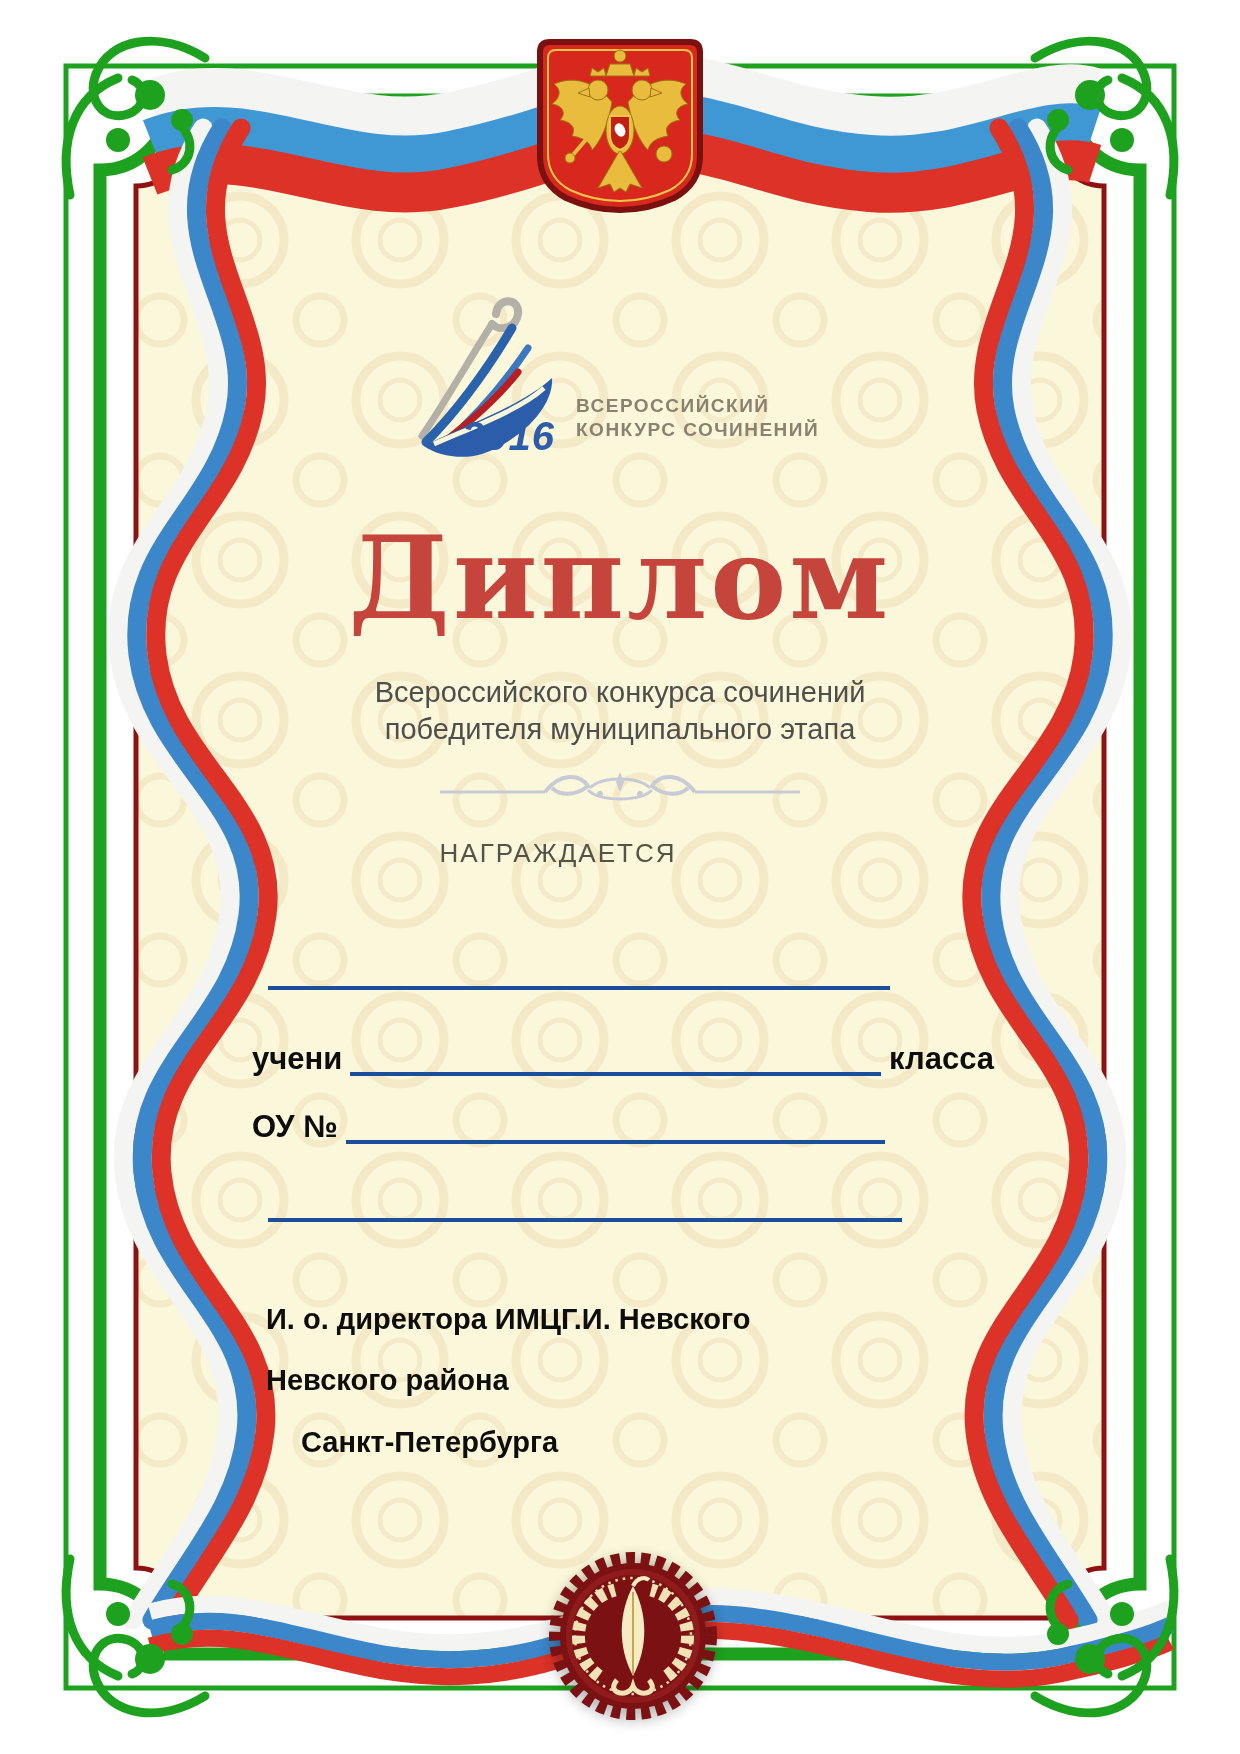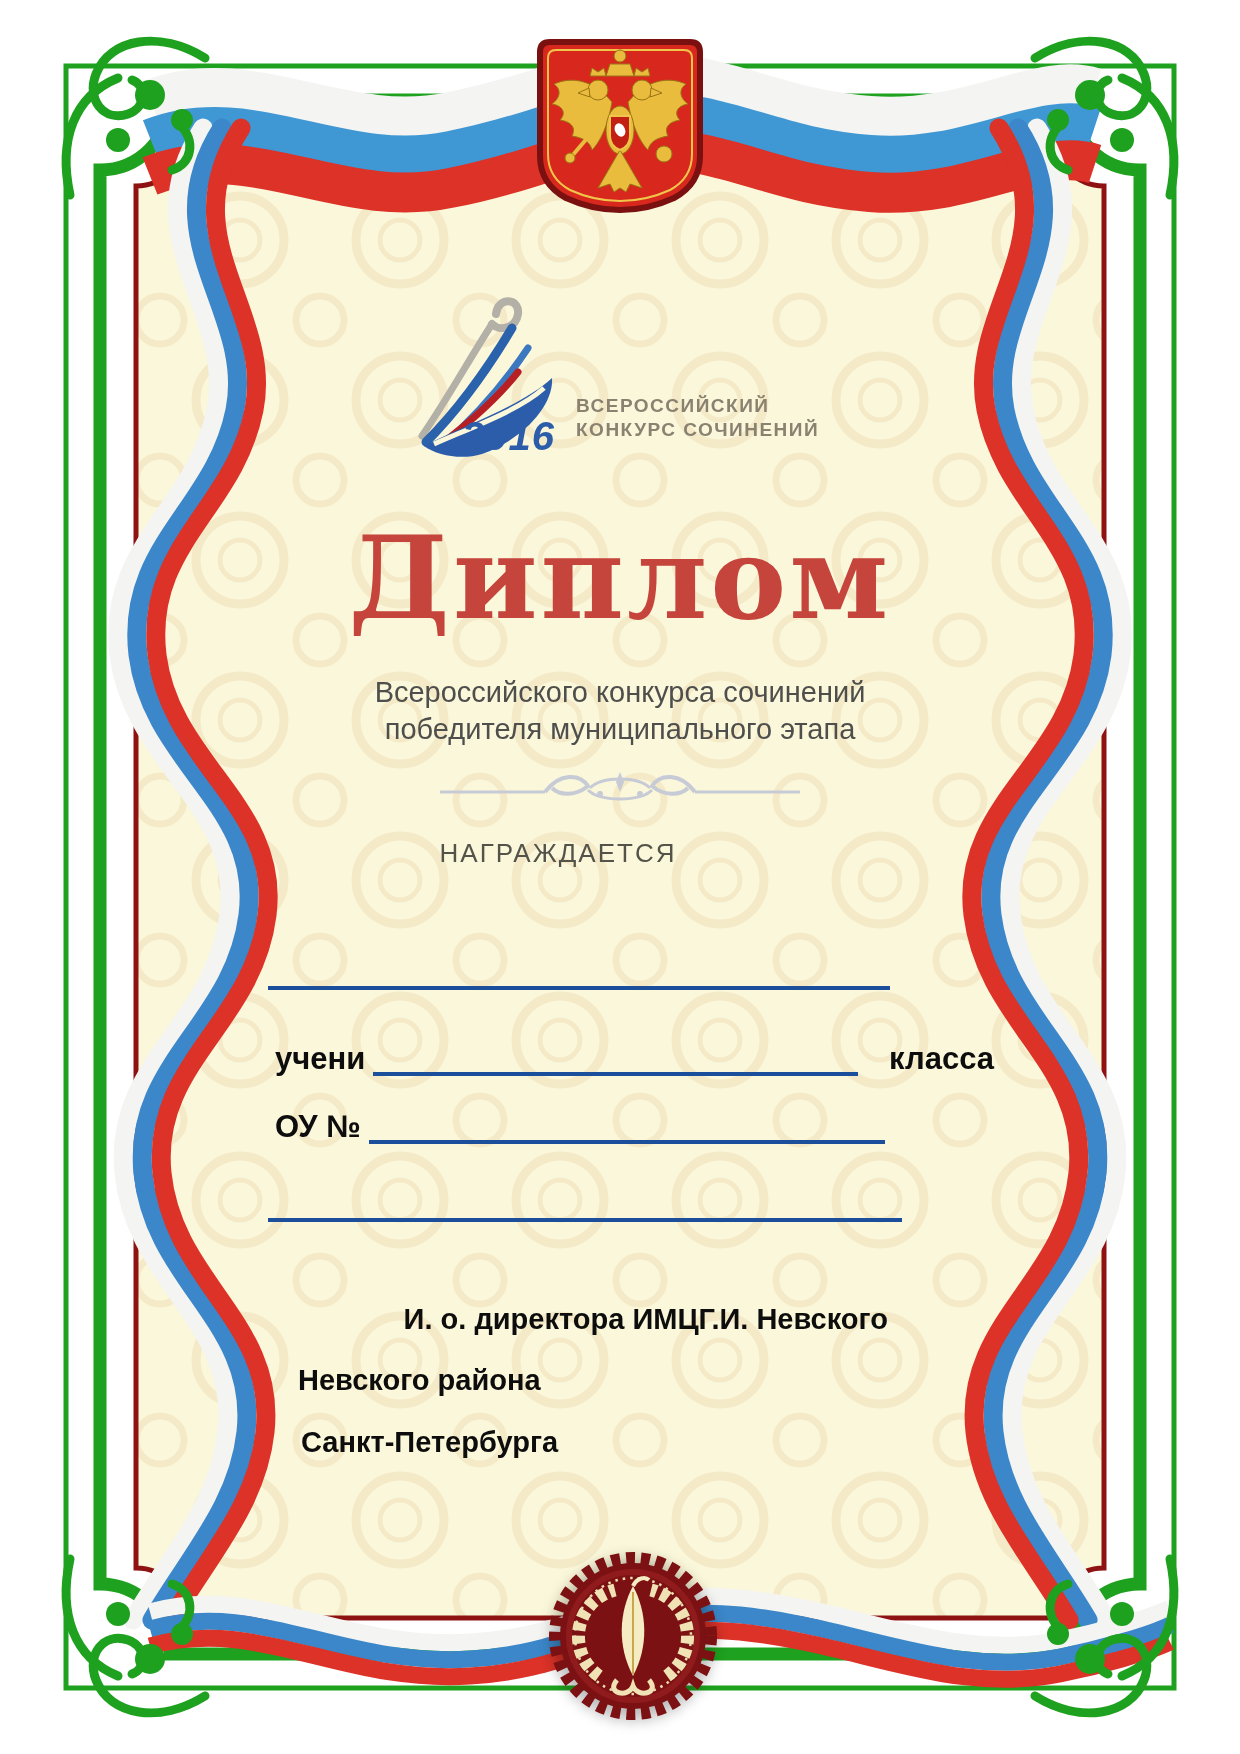--- a/index.html
+++ b/index.html
@@ -23,27 +23,27 @@
   .awarded{position:absolute;left:0;width:1116px;top:838px;text-align:center;
            color:#53534a;font-size:26px;letter-spacing:2px;}
 
   .blank-line{position:absolute;border-bottom:4px solid #1b4e9b;height:0;}
   .line1{left:268px;top:986px;width:622px;}
   .line4{left:268px;top:1218px;width:634px;}
 
   .form-row{position:absolute;display:flex;align-items:flex-end;}
   .row2{left:252px;top:1038px;width:742px;height:38px;}
   .row3{left:252px;top:1106px;width:641px;height:38px;}
-  .form-label{font-weight:bold;font-size:31px;color:#0d0d0d;line-height:34px;white-space:nowrap;margin-left:23px;}
+  .form-label{font-weight:bold;font-size:31px;color:#0d0d0d;line-height:34px;white-space:nowrap;}
   .fill{flex:1;border-bottom:4px solid #1b4e9b;margin:0 8px;height:34px;}
 
   .sig-row{position:absolute;left:266px;top:1303px;width:622px;display:flex;
-           justify-content:flex-end;}
+           justify-content:flex-start;}
   .sig-text{font-weight:bold;font-size:29px;color:#0d0d0d;white-space:nowrap;}
-  .sig2{position:absolute;left:266px;top:1364px;margin-left:32px;}
+  .sig2{position:absolute;left:266px;top:1364px;}
   .sig3{position:absolute;left:266px;top:1426px;margin-left:35px;}
 
   .seal{position:absolute;left:545px;top:1548px;width:176px;height:176px;z-index:3;
         filter:drop-shadow(0 3px 6px rgba(0,0,0,.30));}
   .seal svg{position:absolute;left:0;top:0;}
 </style>
 </head>
 <body>
 
 <div class="page">

